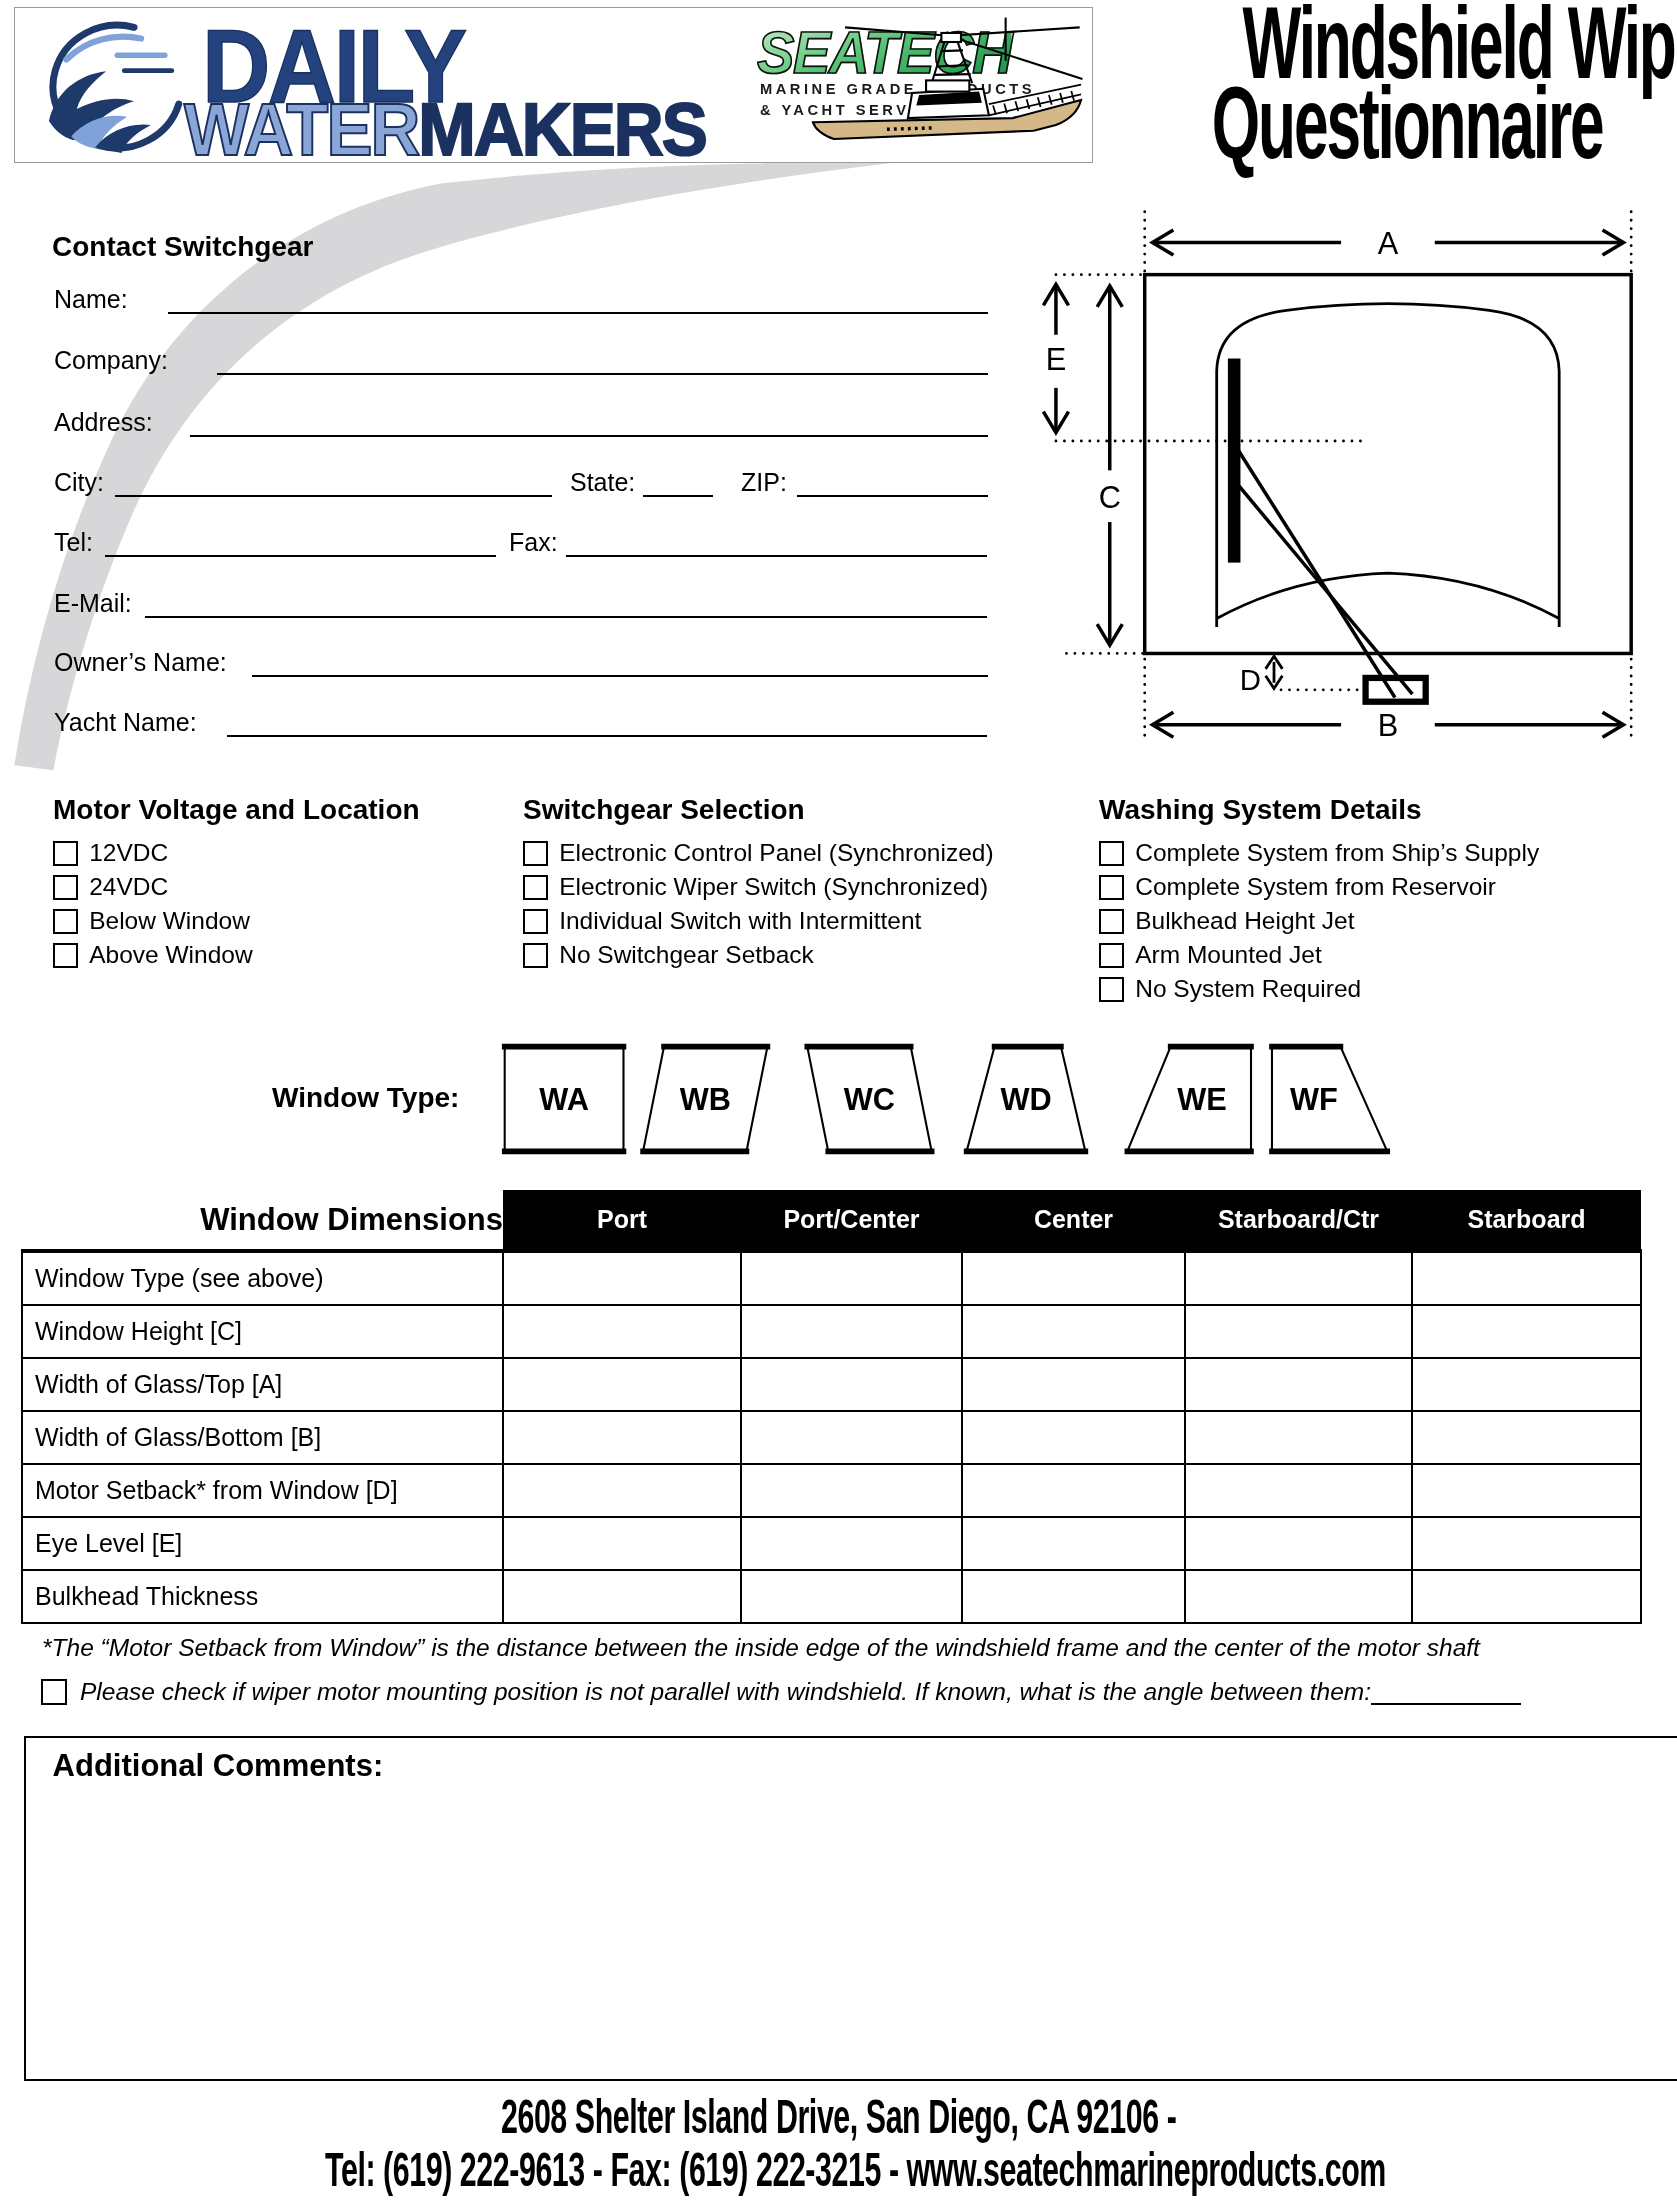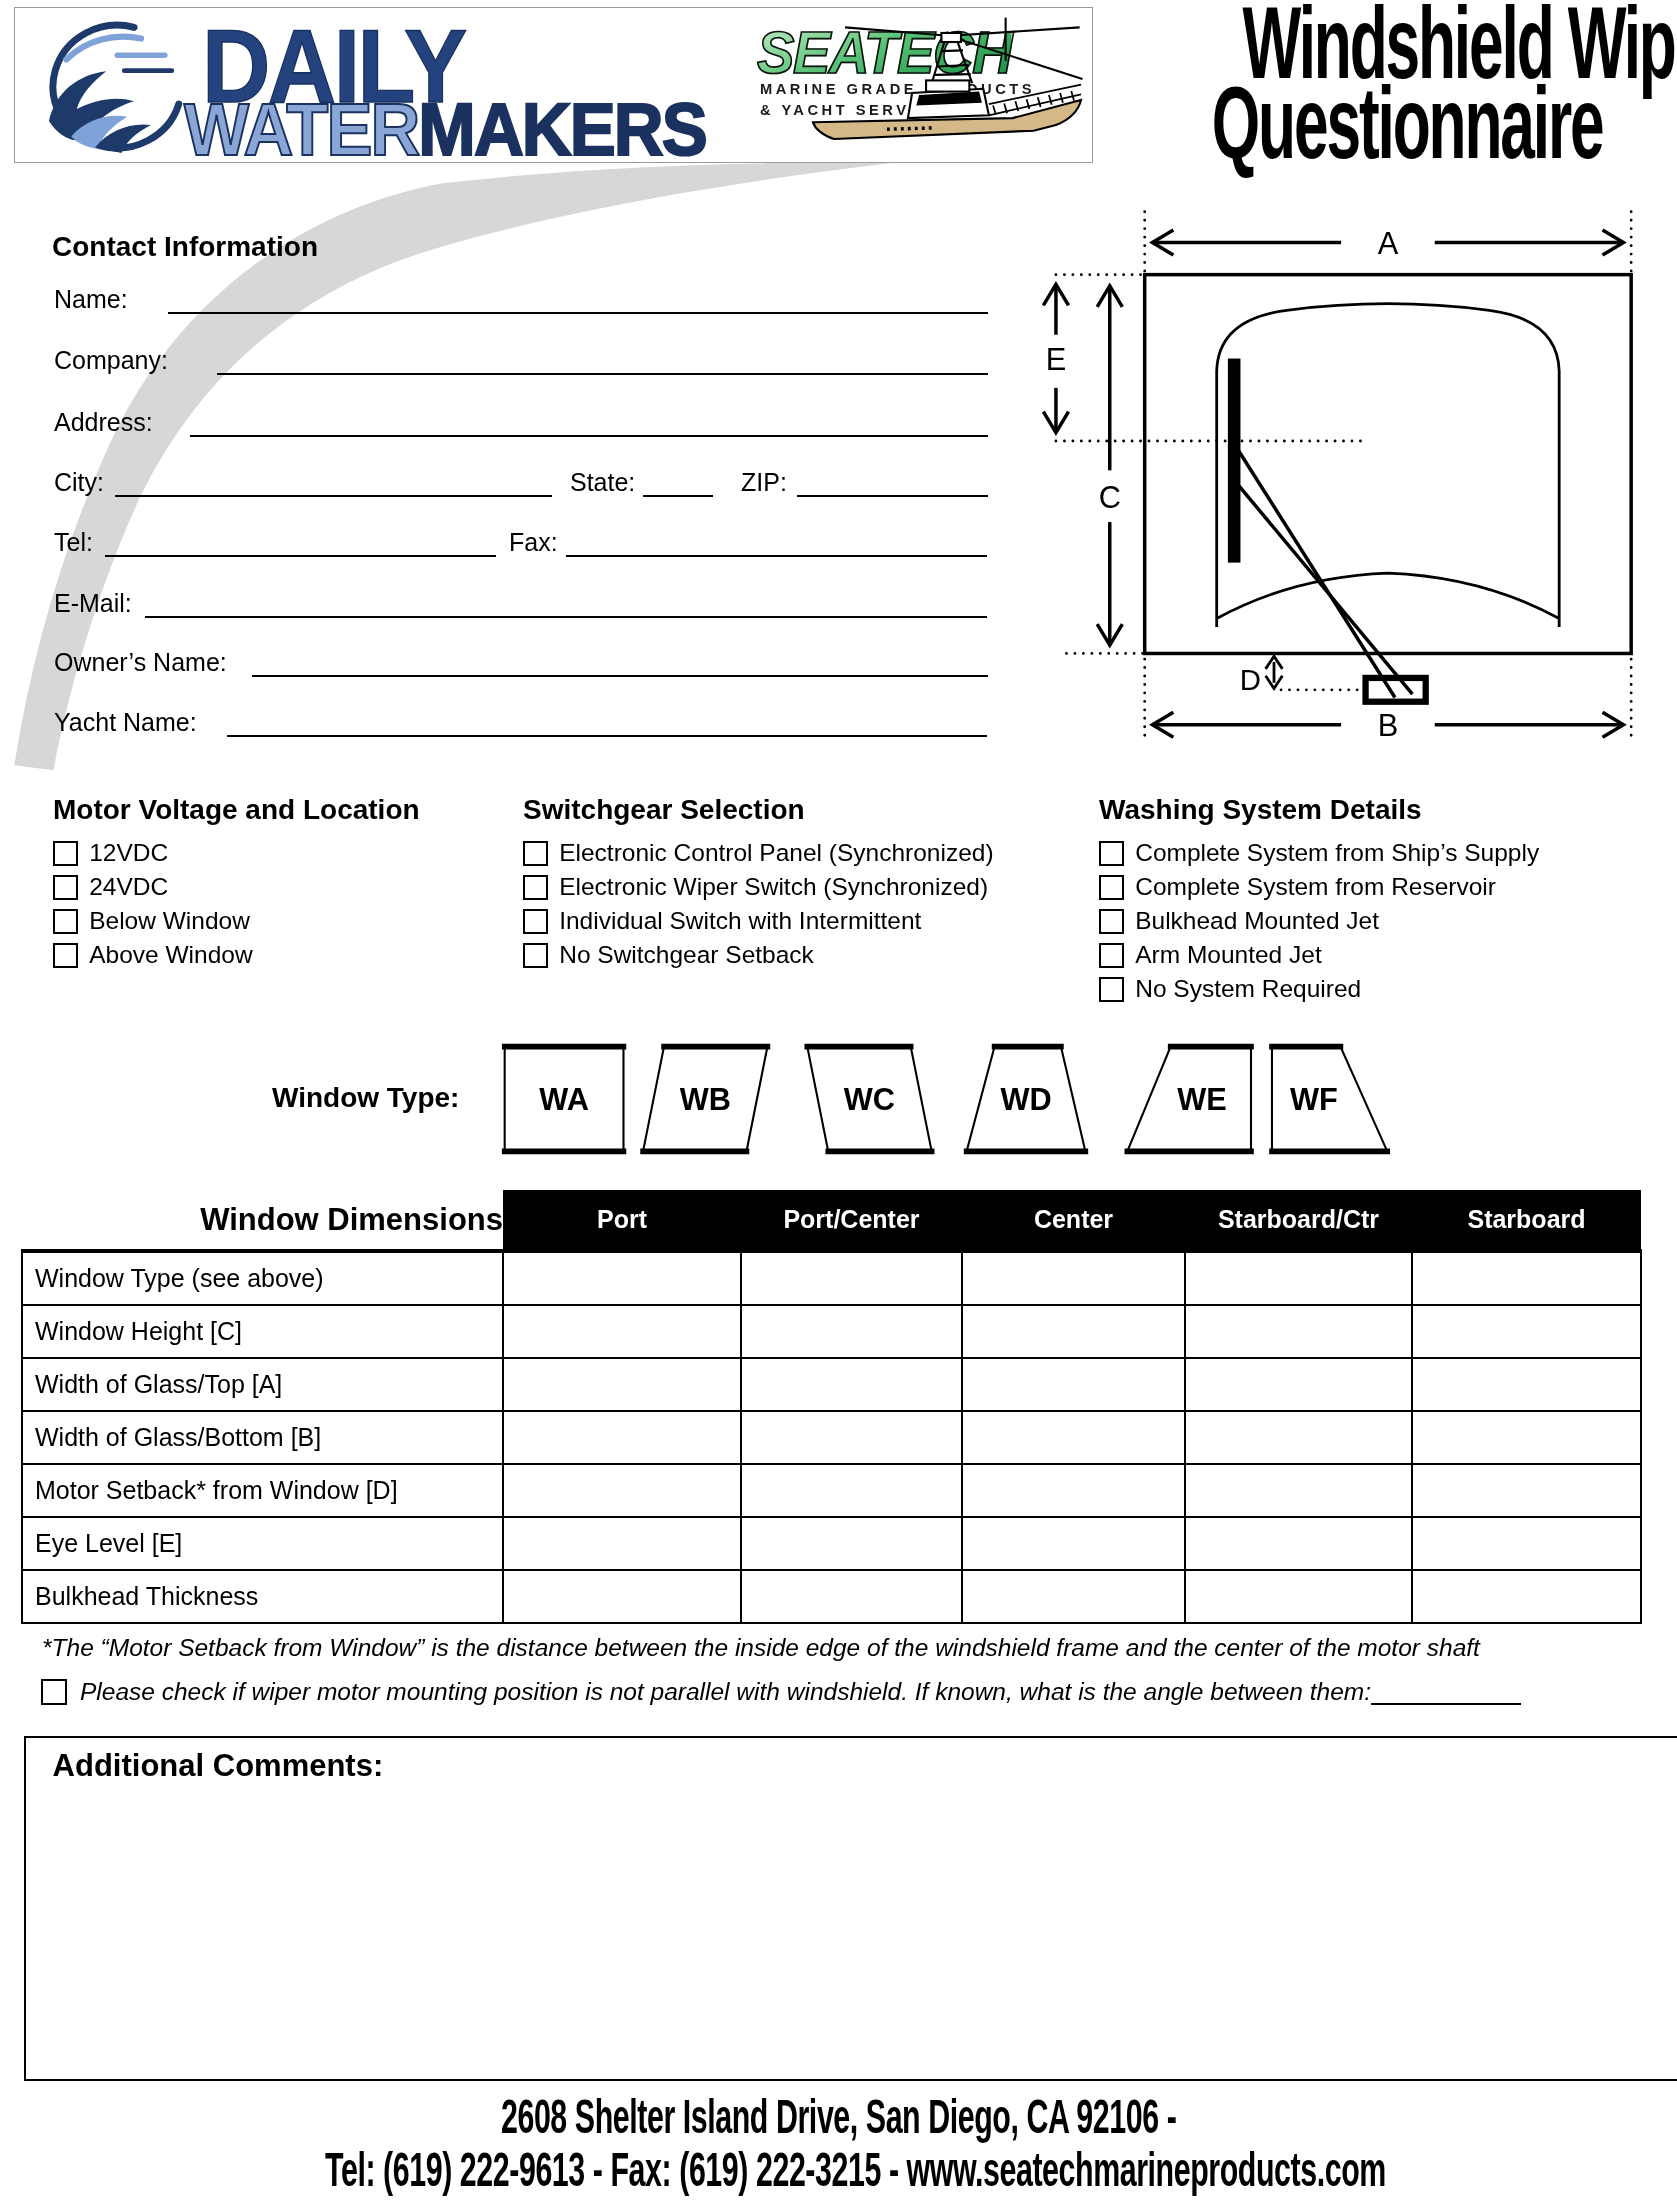--- a/index.html
+++ b/index.html
@@ -153,21 +153,21 @@
     <path d="M 14,158 L 300,152 L 398,126 C 394,142 382,154 362,162 L 330,170 L 44,182 C 28,176 17,167 14,158 Z" fill="#d4b887" stroke="#000" stroke-width="3"></path>
     <line x1="120" y1="168" x2="188" y2="166" stroke="#000" stroke-width="5" stroke-dasharray="4 6"></line>
   </svg>
 </div>
 
 <div class="abs main-title">
   <span>Windshield Wiper</span><br>
   <span>Questionnaire</span>
 </div>
 
-<div class="abs h1 z2" style="left:52px;top:231px;">Contact Information</div>
+<div class="abs h1 z2" style="left:52px;top:231px;">Contact Switchgear</div>
 
 <div class="abs lbl z2" style="left:54px;top:285px;">Name:</div>
 <div class="abs uline z2" style="left:168px;top:285px;width:820px;"></div>
 
 <div class="abs lbl z2" style="left:54px;top:346px;">Company:</div>
 <div class="abs uline z2" style="left:217px;top:346px;width:771px;"></div>
 
 <div class="abs lbl z2" style="left:54px;top:408px;">Address:</div>
 <div class="abs uline z2" style="left:190px;top:408px;width:798px;"></div>
 
@@ -309,21 +309,21 @@
   <div class="cb-item">
       <span class="cb"></span>
       <span class="cb-label">Complete System from Ship’s Supply</span>
     </div>
   <div class="cb-item">
       <span class="cb"></span>
       <span class="cb-label">Complete System from Reservoir</span>
     </div>
   <div class="cb-item">
       <span class="cb"></span>
-      <span class="cb-label">Bulkhead Mounted Jet</span>
+      <span class="cb-label">Bulkhead Height Jet</span>
     </div>
   <div class="cb-item">
       <span class="cb"></span>
       <span class="cb-label">Arm Mounted Jet</span>
     </div>
   <div class="cb-item">
       <span class="cb"></span>
       <span class="cb-label">No System Required</span>
     </div>
 </div>

